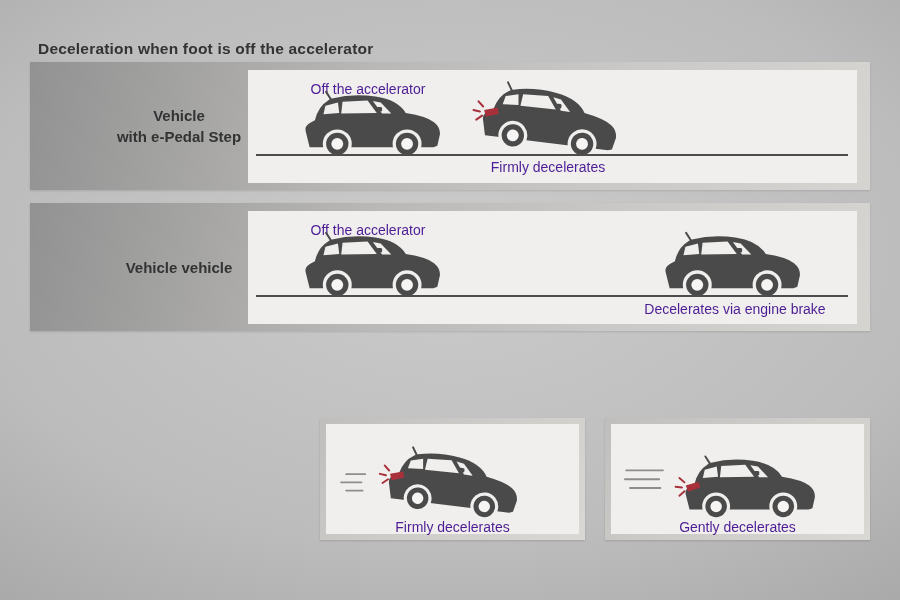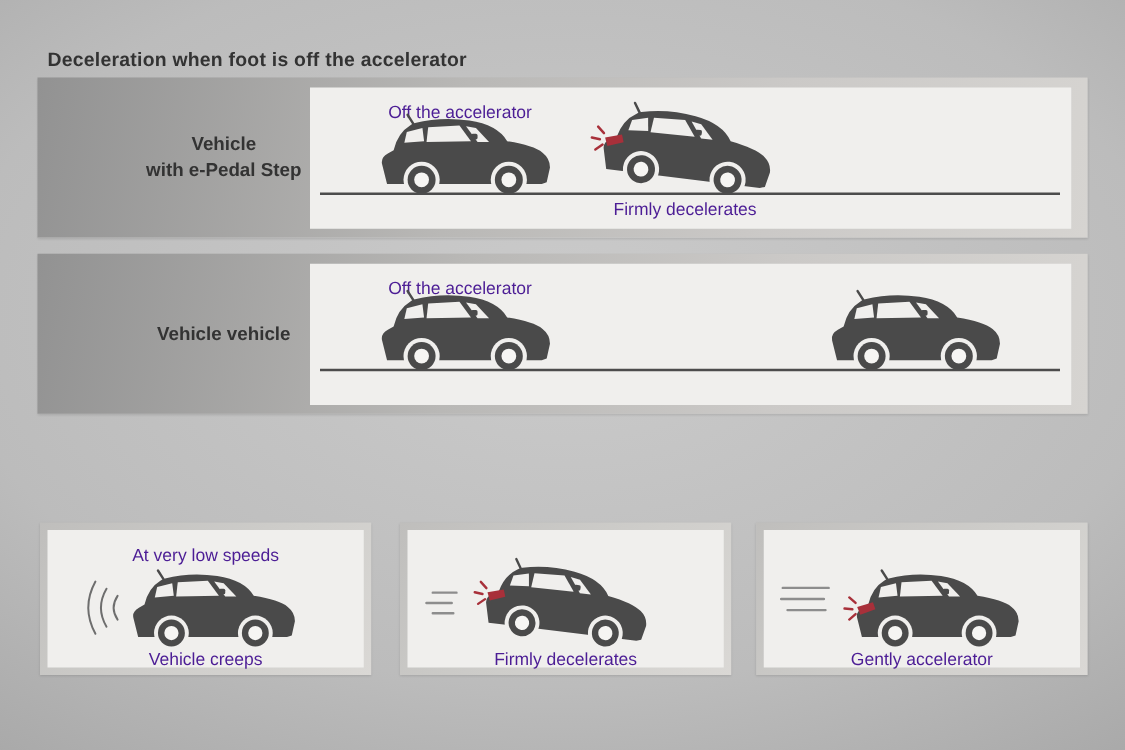--- a/index.html
+++ b/index.html
@@ -101,34 +101,25 @@
     <div class="row-label">Vehicle vehicle</div>
     <div class="inner">
       <div class="cap" style="left:30px;width:180px;top:11px">Off the accelerator</div>
       <svg class="carsvg" style="left:-7px;top:10px;width:211px;height:79px" viewBox="-90 -14 320 120">
         <use href="#car-base"></use>
       </svg>
       <svg class="carsvg" style="left:353px;top:10px;width:211px;height:79px" viewBox="-90 -14 320 120">
         <use href="#car-base"></use>
       </svg>
       <div class="ground"></div>
+      <div class="cap" style="left:387px;width:200px;top:90px">Decelerates via engine brake</div>
     </div>
   </div>
 
 
-  <div class="card" style="left:32px">
-    <div class="card-inner">
-      <div class="cap" style="left:10px;right:10px;top:12px">At very low speeds</div>
-      <svg class="carsvg" style="left:6px;top:21px;width:204px;height:76px" viewBox="-90 -14 320 120">
-        <use href="#sound-waves"></use>
-          <use href="#car-base"></use>
-      </svg>
-      <div class="cap" style="left:10px;right:10px;top:95px">Vehicle creeps</div>
-    </div>
-  </div>
 
   <div class="card" style="left:320px">
     <div class="card-inner">
       <svg class="carsvg" style="left:-2px;top:21px;width:204px;height:76px" viewBox="-90 -14 320 120">
         <use href="#speed-short"></use>
         <g transform="rotate(7 162 83)">
             <use href="#car-base"></use>
             <use href="#brake-kit"></use>
           </g>
       </svg>
@@ -136,17 +127,17 @@
     </div>
   </div>
 
   <div class="card" style="left:605px">
     <div class="card-inner">
       <svg class="carsvg" style="left:12px;top:21px;width:204px;height:76px" viewBox="-90 -14 320 120">
         <use href="#speed-long"></use>
           <use href="#car-base"></use>
           <use href="#brake-kit"></use>
       </svg>
-      <div class="cap" style="left:10px;right:10px;top:95px">Gently accelerator</div>
+      <div class="cap" style="left:10px;right:10px;top:95px">Gently decelerates</div>
     </div>
   </div>
 
 </div>
 
 </body></html>

